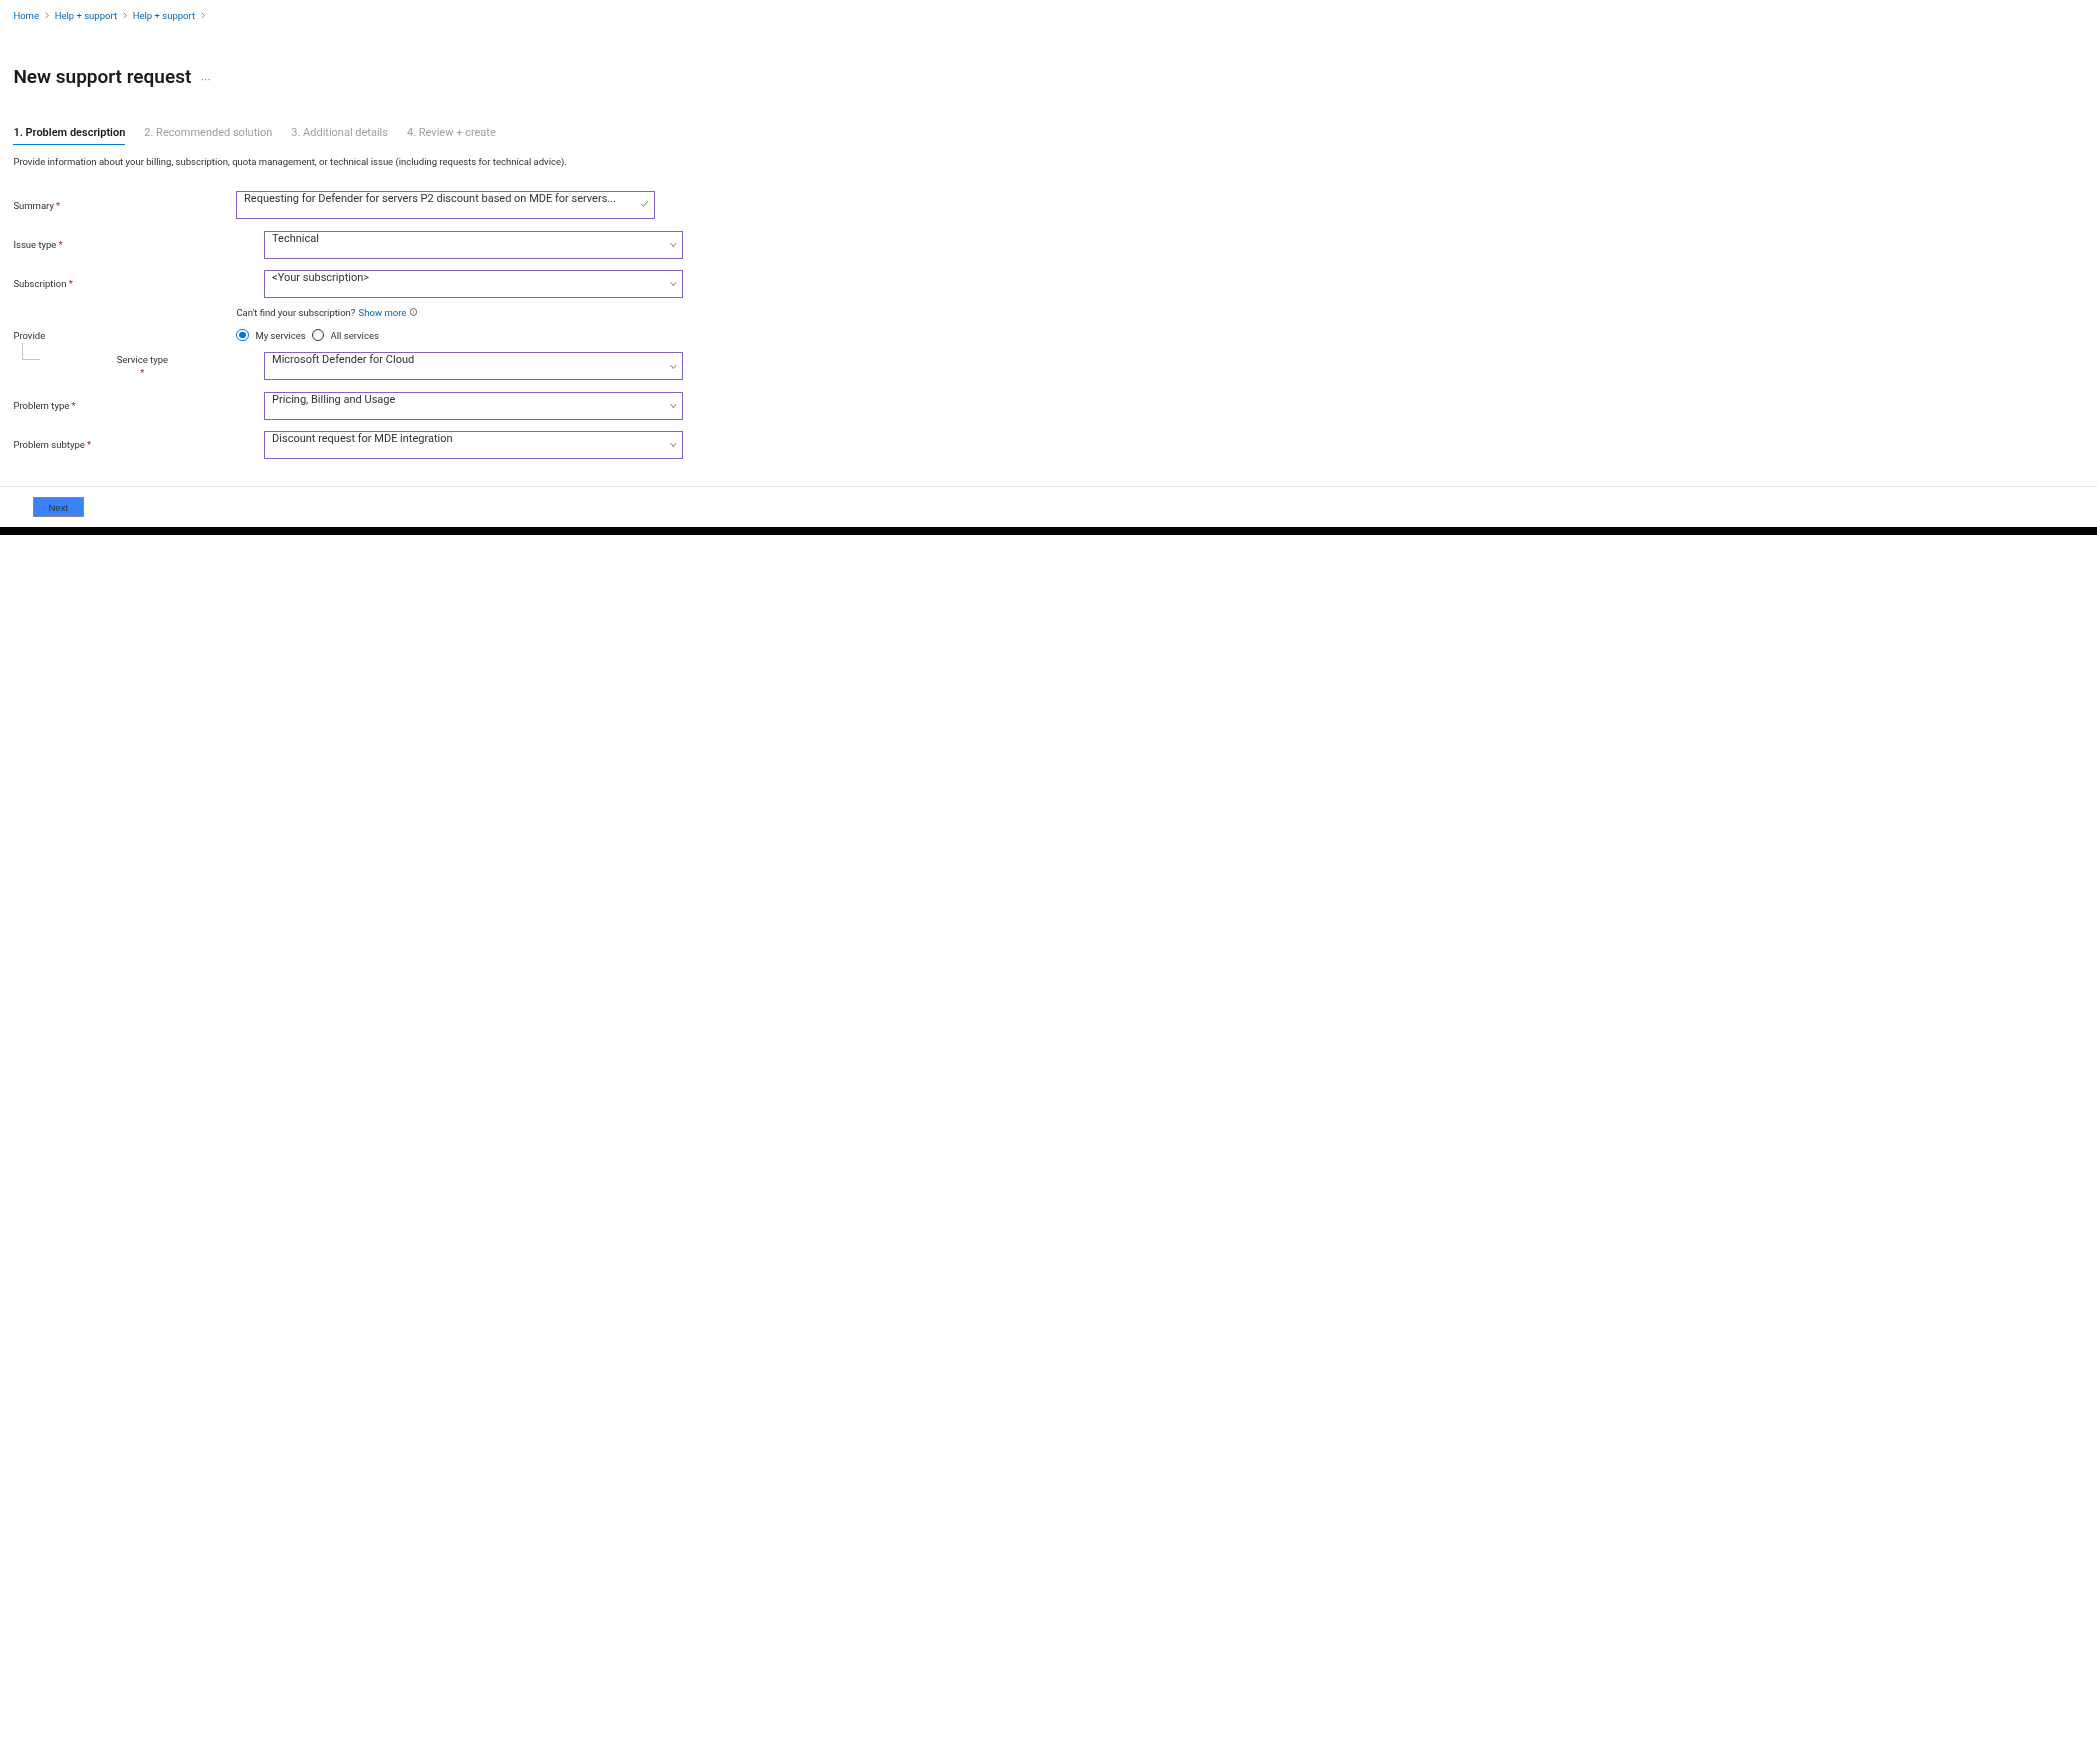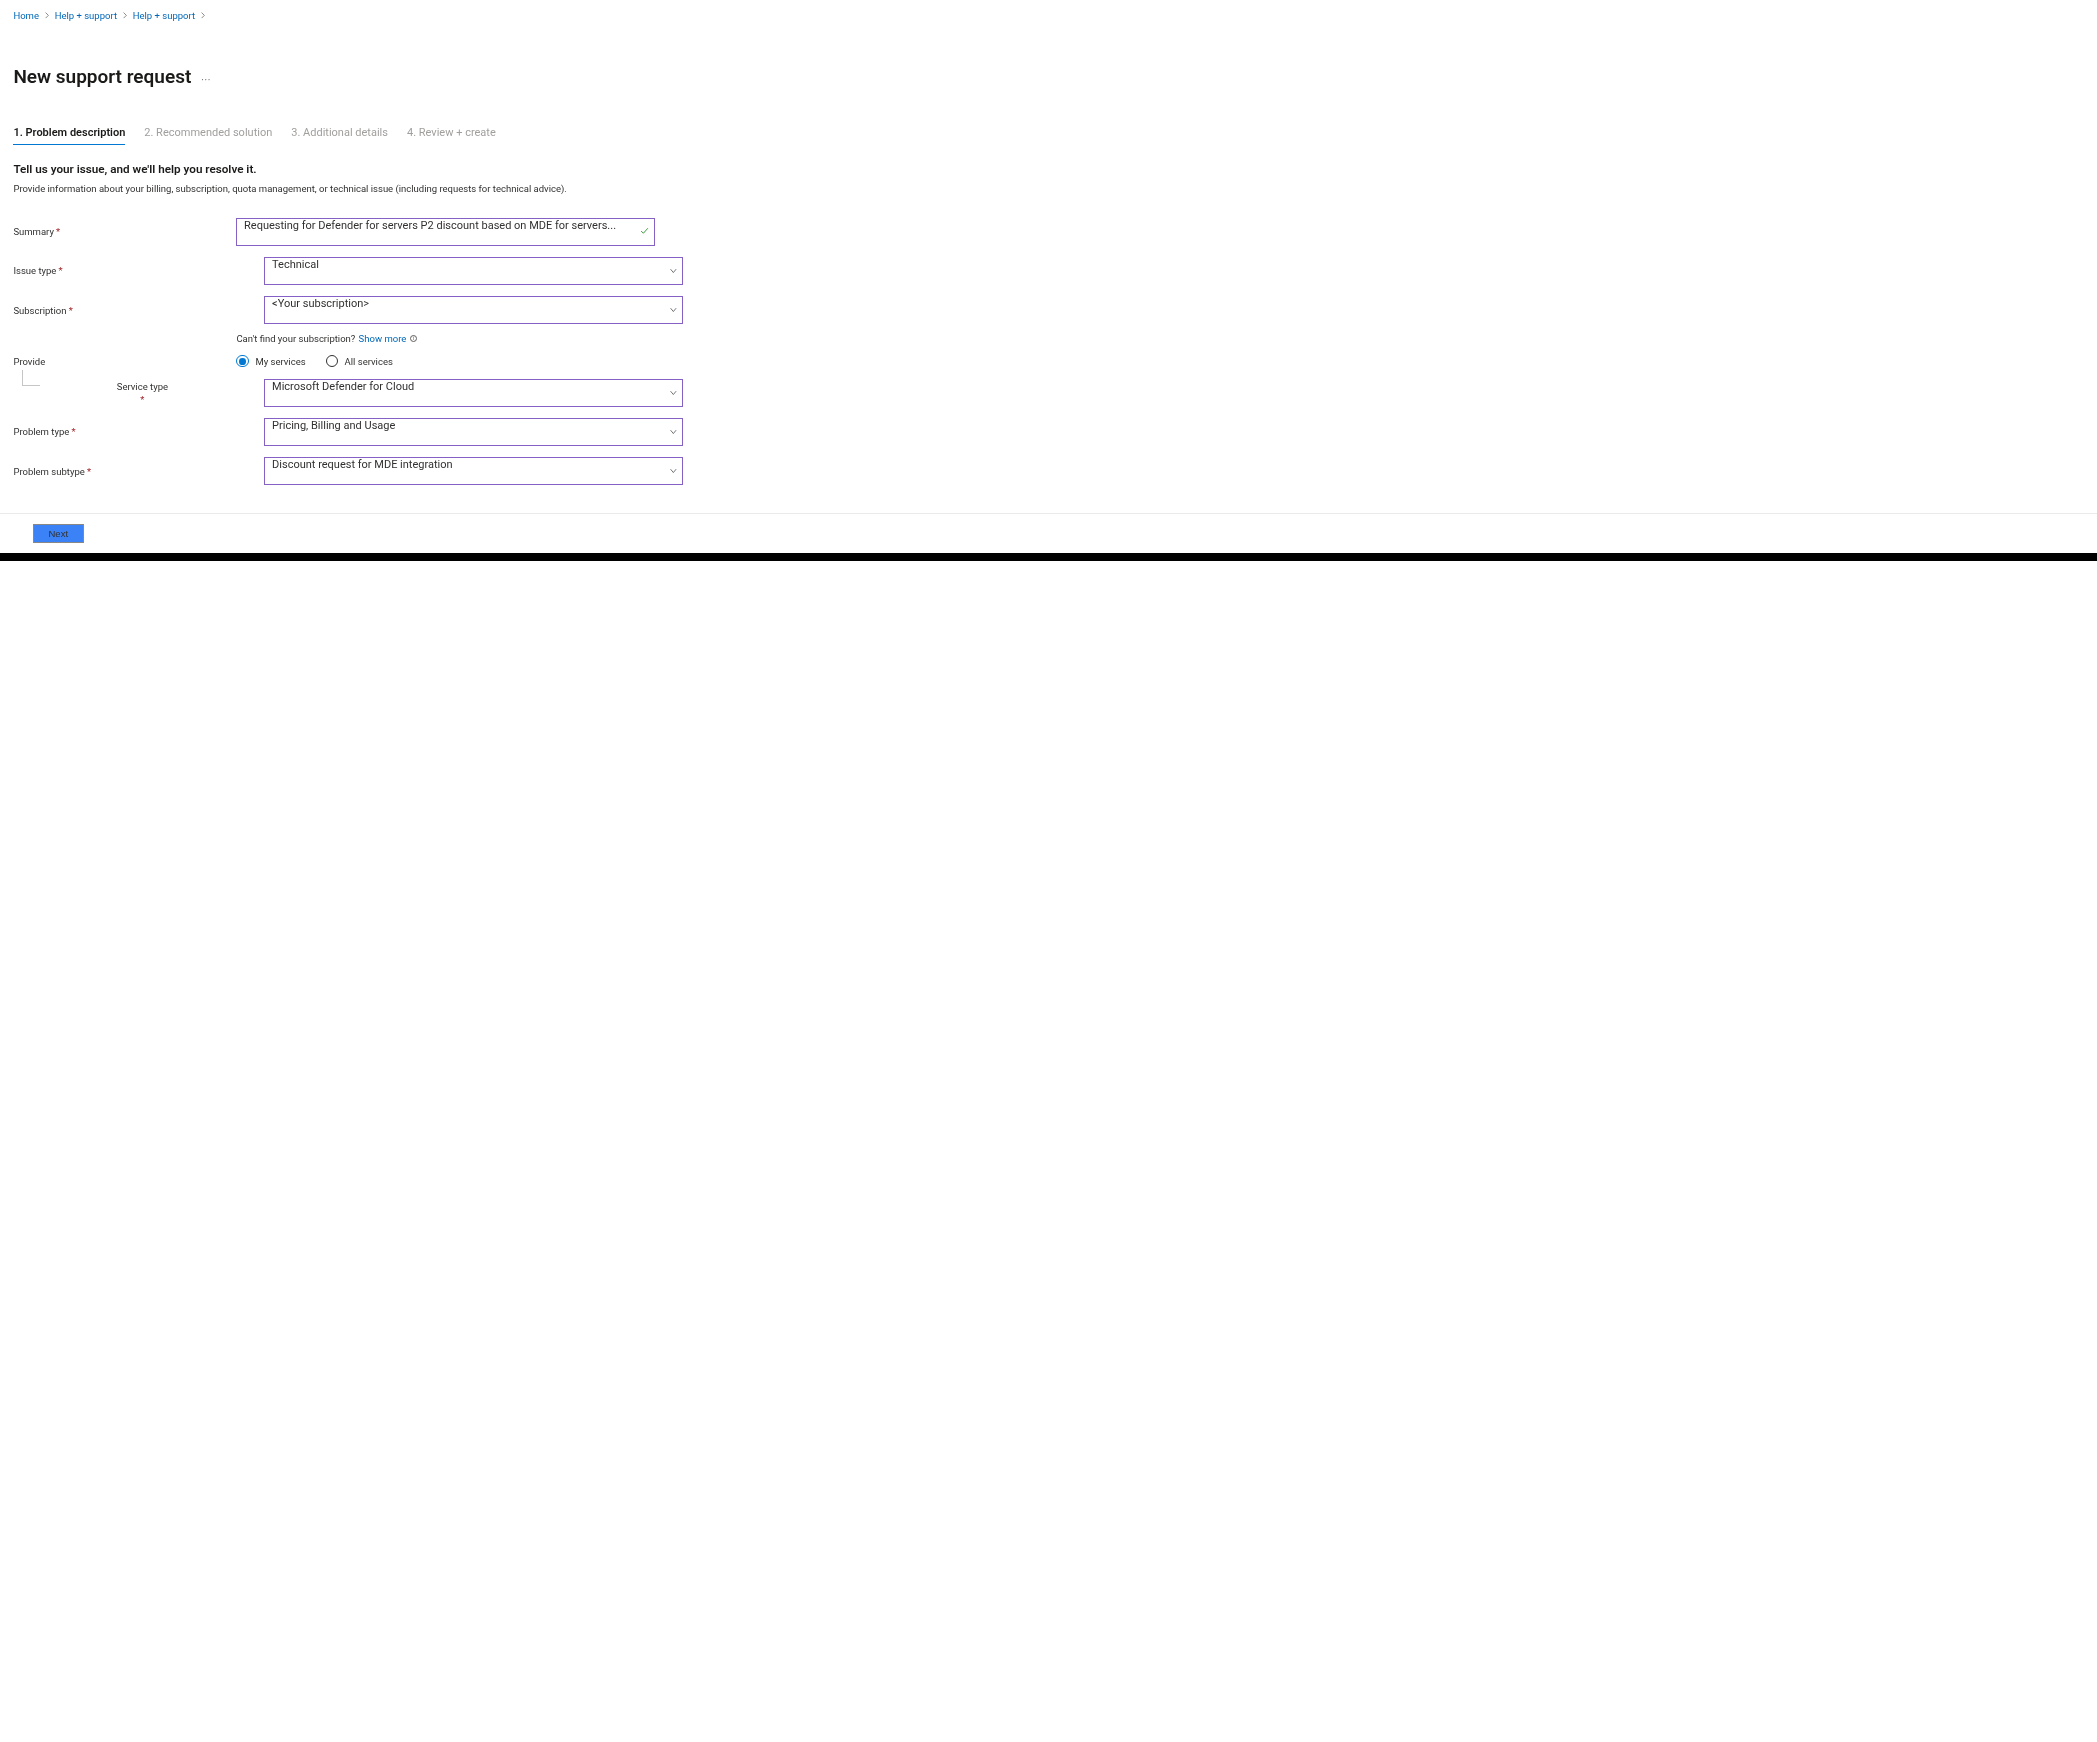--- a/index.html
+++ b/index.html
@@ -189,21 +189,21 @@
       justify-content: center;
       font-size: 5.6px;
       font-style: italic;
       font-family: Georgia, serif;
       color: #605e5c;
     }
     
     .radio-group {
       display: flex;
       align-items: center;
-      gap: 20px;
+      gap: 6px;
     }
     .radio-item {
       display: flex;
       align-items: center;
       gap: 6.7px;
       cursor: pointer;
       font-size: 9.5px;
     }
     .radio-circle {
       width: 12.3px;
@@ -280,21 +280,20 @@
     <span class="more-dots">···</span>
   </div>
 
   <div class="tabs">
     <div class="tab active">1. Problem description</div>
     <div class="tab">2. Recommended solution</div>
     <div class="tab">3. Additional details</div>
     <div class="tab">4. Review + create</div>
   </div>
 
-  <div class="section-heading">Tell us your issue, and we'll help you resolve it.</div>
   <div class="section-desc">Provide information about your billing, subscription, quota management, or technical issue (including requests for technical advice).</div>
 
   <div class="form-row">
     <div class="form-label">
       <span>Summary</span>
         <span class="req">*</span>
     </div>
     <div class="form-control">
       <div class="input-box">
         <span>Requesting for Defender for servers P2 discount based on MDE for servers...</span>

